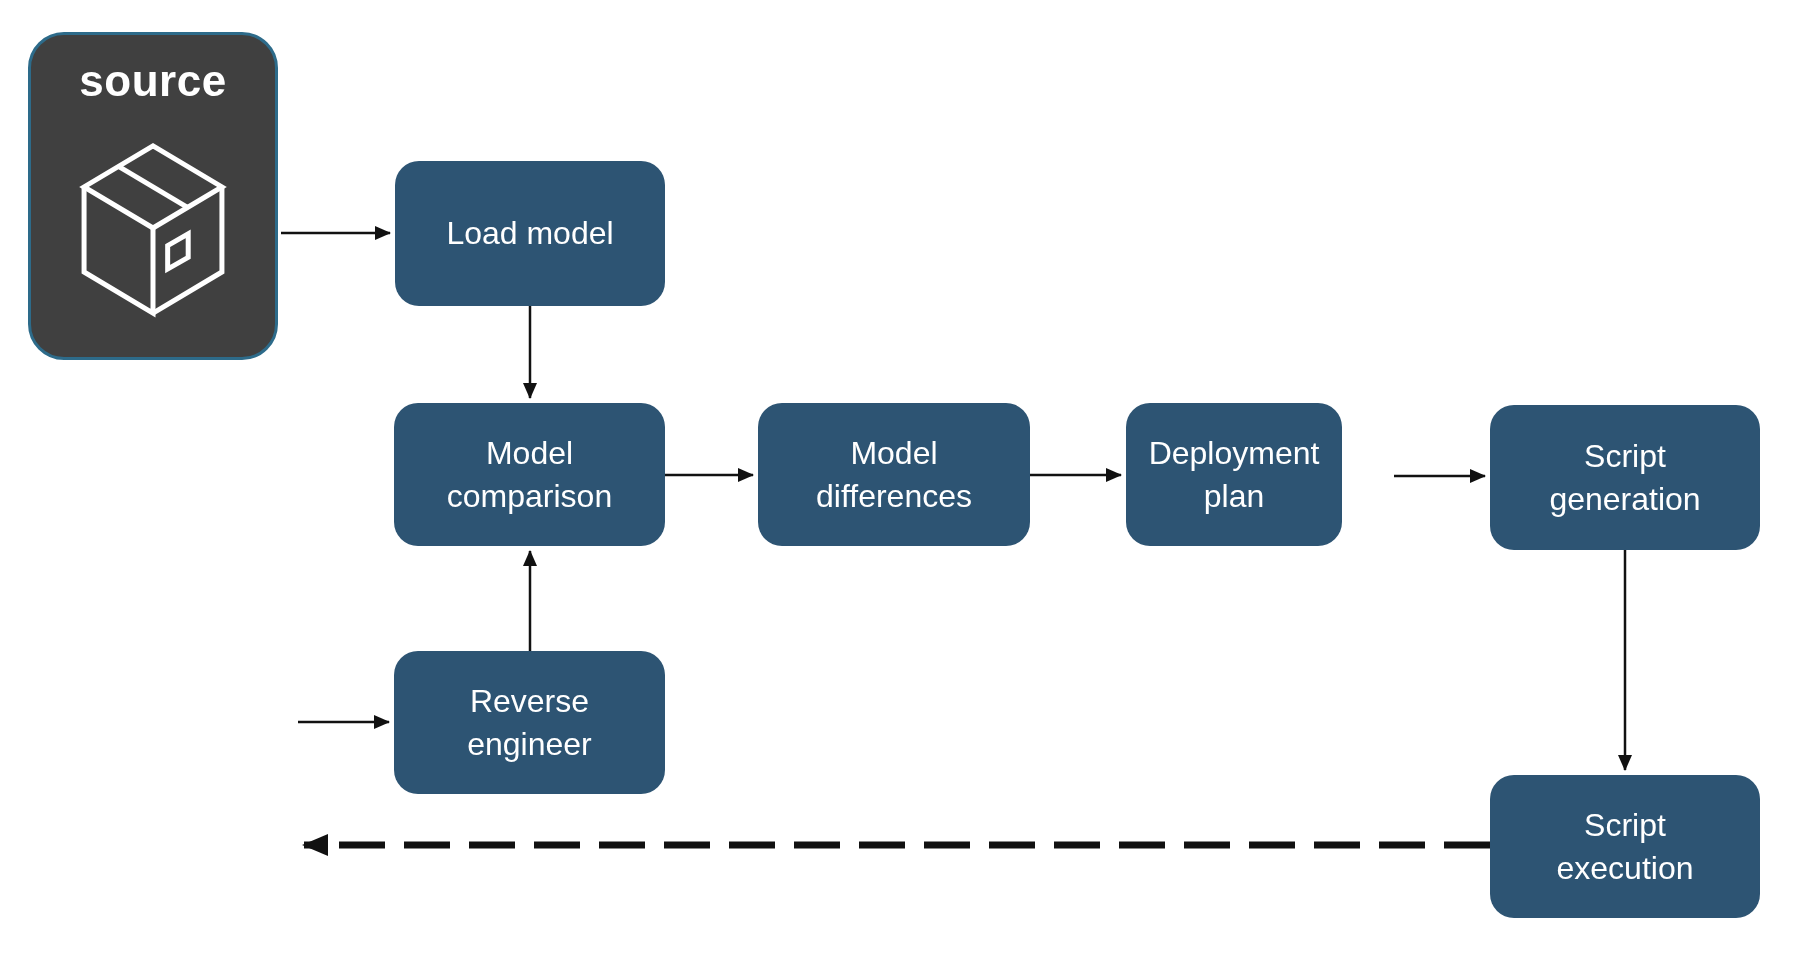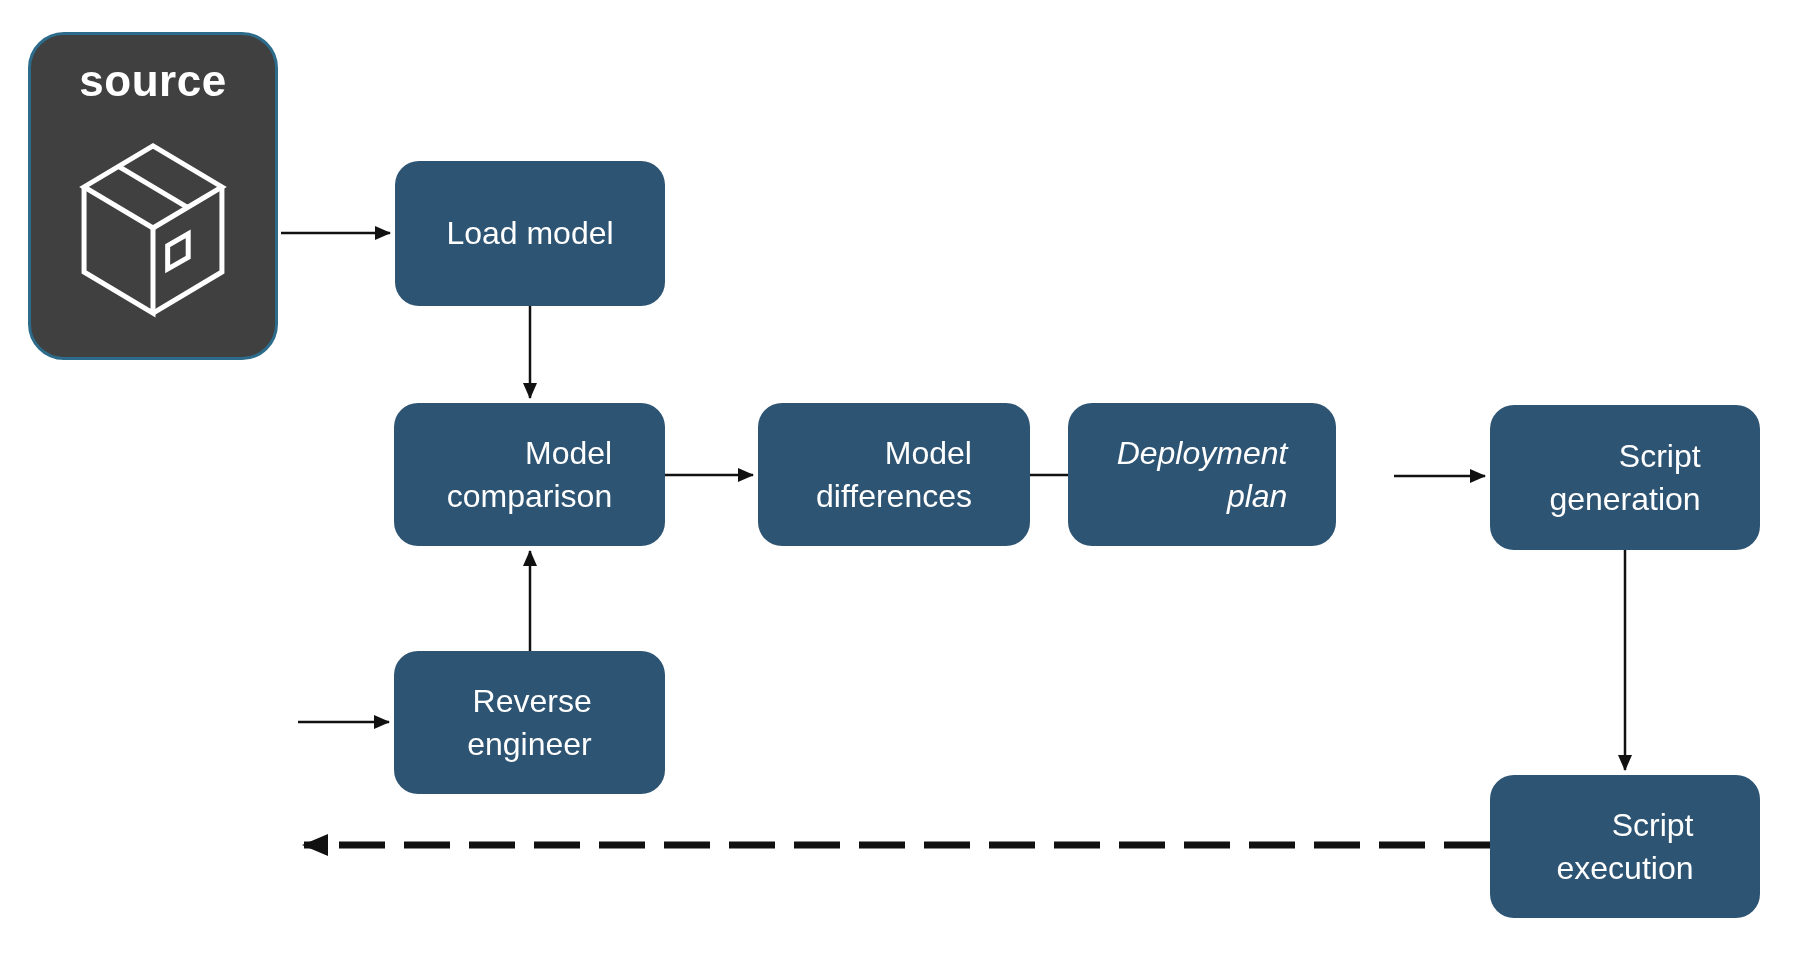--- a/index.html
+++ b/index.html
@@ -17,26 +17,26 @@
   }
   #entity-source{left:28px;top:32px;width:250px;height:328px;}
   #entity-target{left:47px;top:603px;width:248px;height:329px;}
   #entity-source .entity-icon{margin-top:26px;}
   #entity-target .entity-icon{margin-top:40px;}
   .node{
     position:absolute;background:#2D5473;border-radius:24px;
     display:flex;align-items:center;justify-content:center;box-sizing:border-box;
   }
   .node-label{
-    color:#ffffff;font-size:32px;line-height:1.32;text-align:right;white-space:pre-line;
+    color:#ffffff;font-size:32px;line-height:1.32;text-align:center;white-space:pre-line;
   }
   #node-load-model      {left:395px;top:161px;width:270px;height:145px;}
   #node-model-comparison{left:394px;top:403px;width:271px;height:143px;}
   #node-model-differences{left:758px;top:403px;width:272px;height:143px;}
-  #node-deployment-plan {left:1068px;top:403px;width:268px;height:143px;font-style:italic;}
+  #node-deployment-plan {left:1126px;top:403px;width:216px;height:143px;}
   #node-script-generation{left:1490px;top:405px;width:270px;height:145px;}
   #node-reverse-engineer{left:394px;top:651px;width:271px;height:143px;}
   #node-script-execution{left:1490px;top:775px;width:270px;height:143px;}
   svg.edges{position:absolute;left:0;top:0;width:1800px;height:959px;pointer-events:none;}
 </style>
 </head>
 <body>
 
 <div class="canvas">
 

